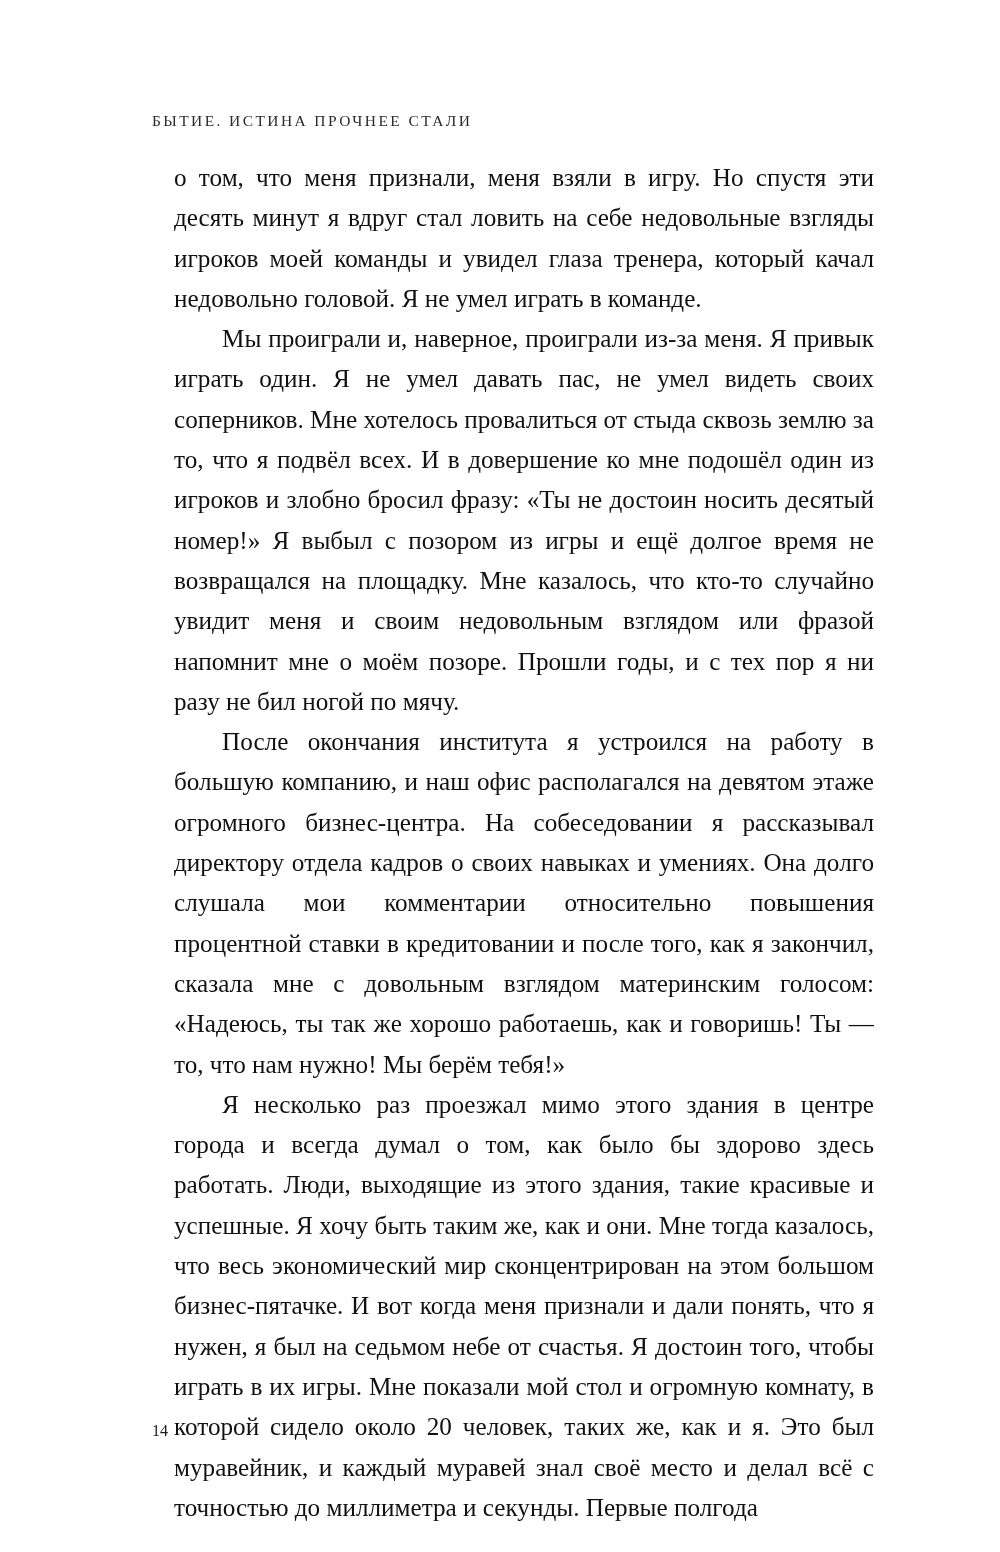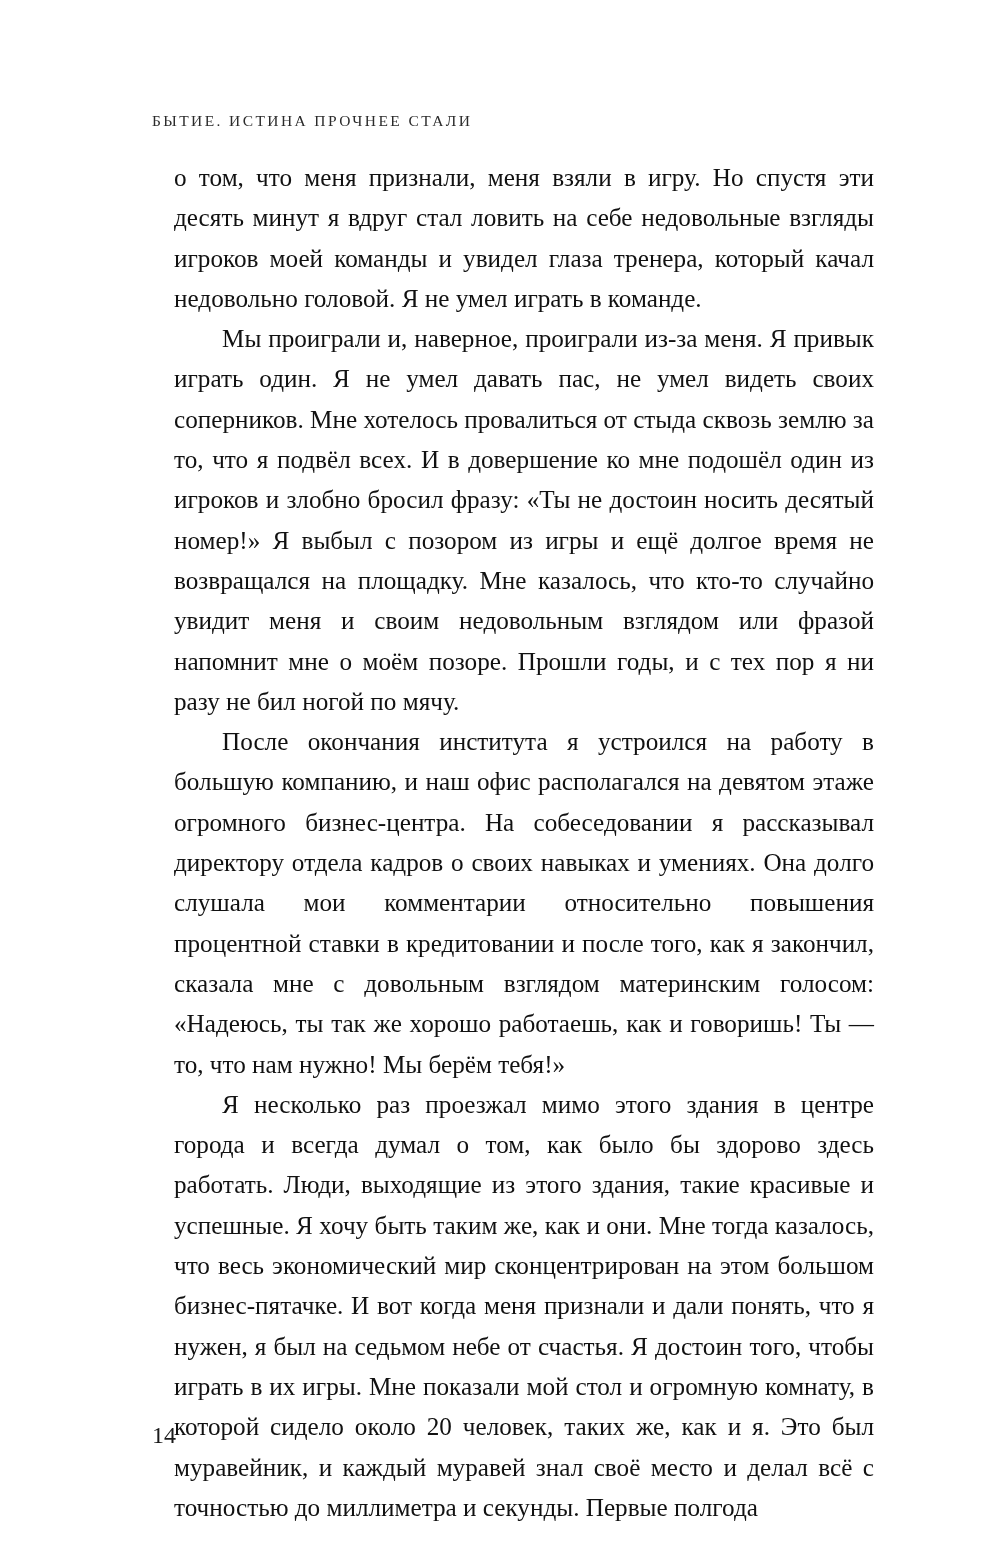--- a/index.html
+++ b/index.html
@@ -50,21 +50,21 @@
     text-indent: 48px;
   }
   .body-text p.no-indent {
     text-indent: 0;
   }
   .folio {
     position: absolute;
     left: 152px;
     top: 1422px;
     font-family: "Liberation Serif", serif;
-    font-size: 24px;
+    font-size: 16px;
     color: #1a1a1a;
   }
 </style>
 </head>
 <body>
 
 <div class="page">
 
   <div class="running-head">БЫТИЕ. ИСТИНА ПРОЧНЕЕ СТАЛИ</div>
 

